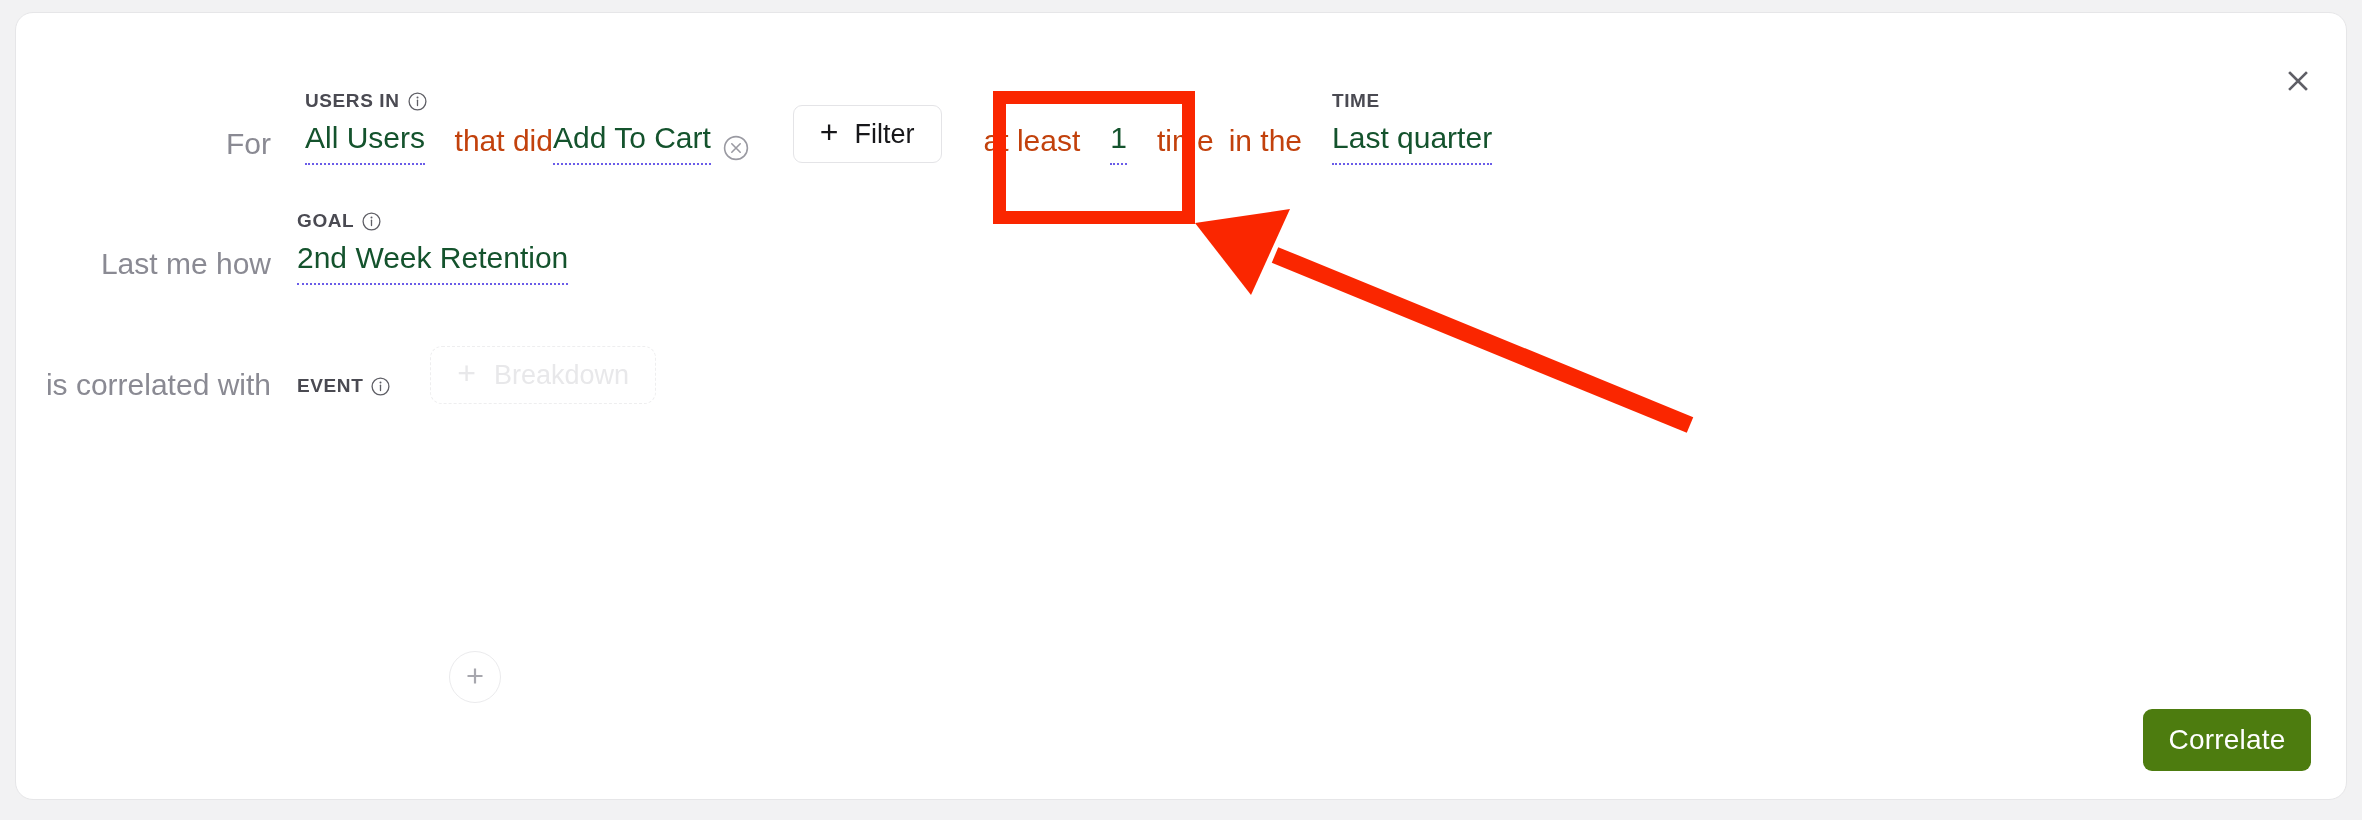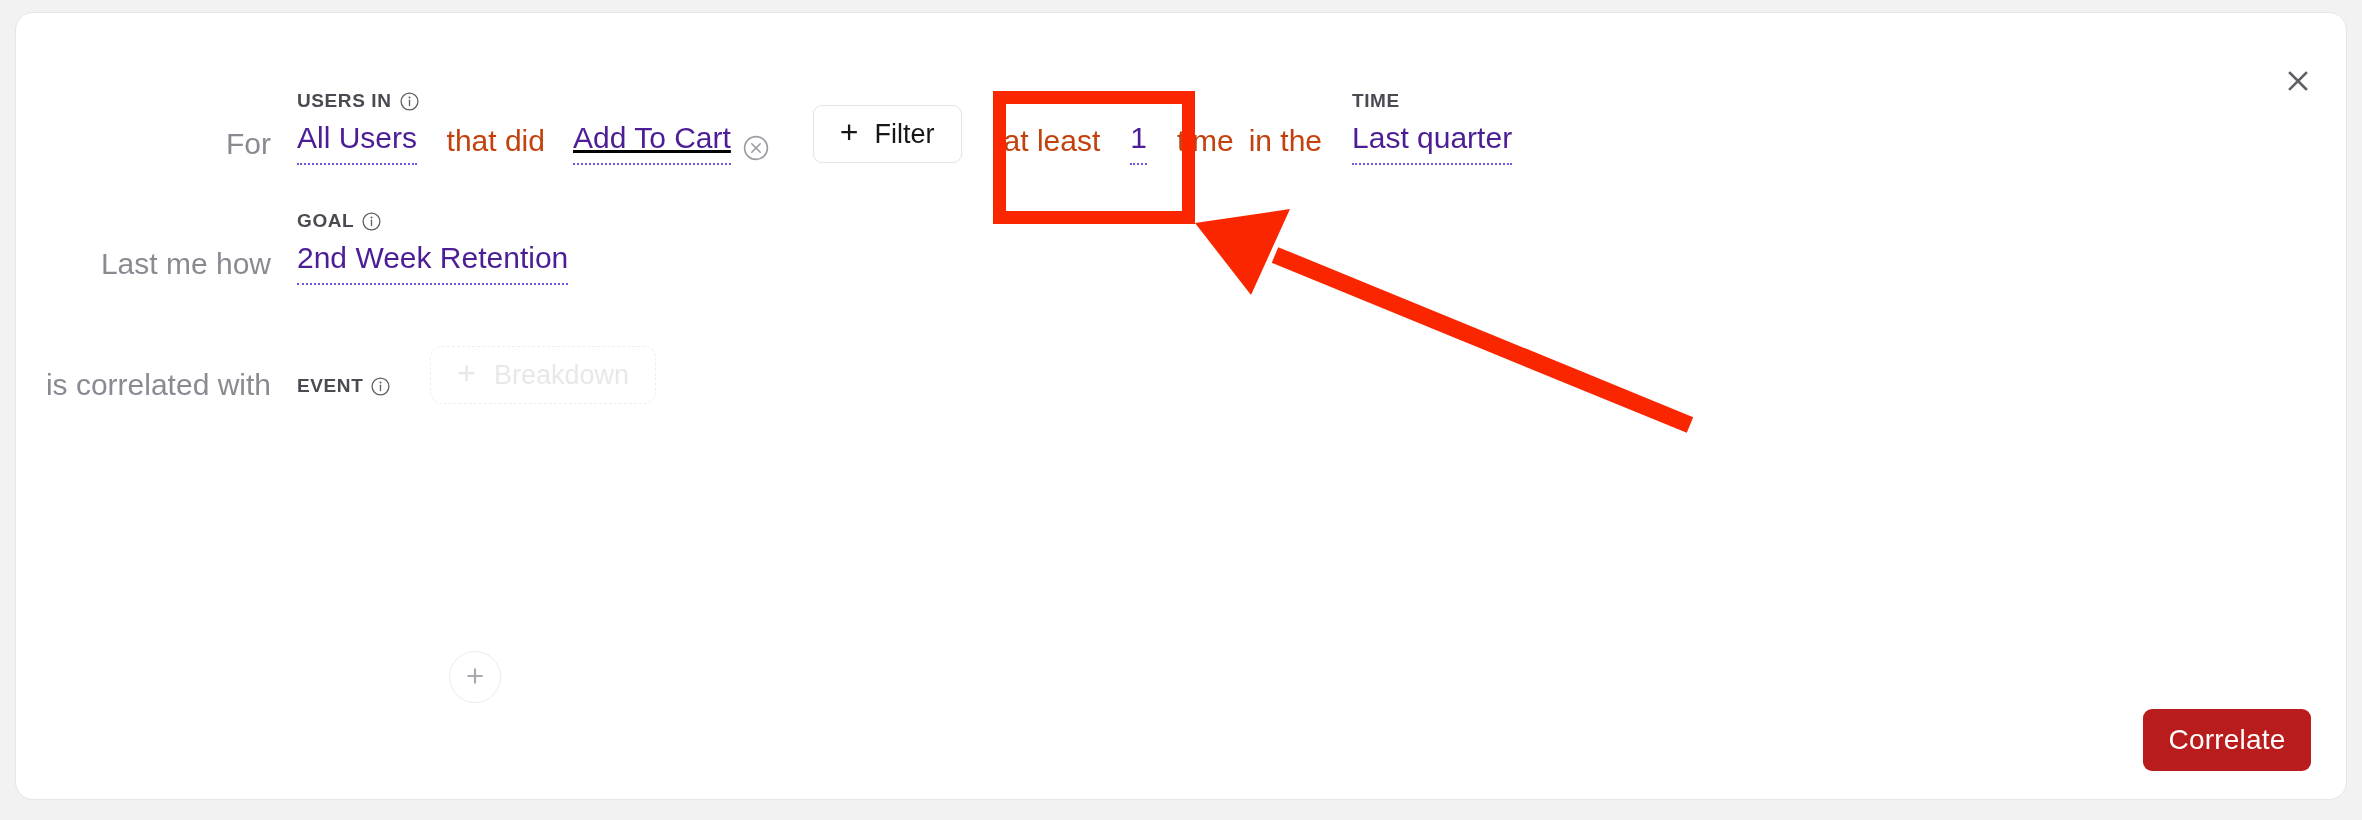--- a/index.html
+++ b/index.html
@@ -86,21 +86,21 @@
     color: #4a4a52;
     margin-bottom: 9px;
     white-space: nowrap;
   }
   .token .valuewrap {
     display: flex;
     align-items: center;
     gap: 12px;
   }
   .value-link {
-    color: #4c1d95;
+    color: #14532d;
     font-size: 30px;
     line-height: 1.1;
     white-space: nowrap;
     border-bottom: 2px dotted #6a5ce8;
     padding-bottom: 9px;
     cursor: pointer;
   }
 
   .info-icon {
     display: inline-block;
@@ -193,21 +193,21 @@
     padding: 0;
   }
 
   
   #correlate-btn {
     position: absolute;
     left: 2127px;
     top: 696px;
     width: 168px;
     height: 62px;
-    background: #b91c1c;
+    background: #4d7c0f;
     color: #ffffff;
     border: none;
     border-radius: 9px;
     font-size: 28px;
     font-family: "Liberation Sans", sans-serif;
     cursor: pointer;
     letter-spacing: 0.2px;
   }
 
   
@@ -238,41 +238,41 @@
 
     <button id="close-btn">
       <span>
         <svg width="30" height="30" viewBox="0 0 30 30" aria-hidden="true">
           <path d="M7 7 L23 23 M23 7 L7 23" stroke="#5f5f66" stroke-width="2.6" stroke-linecap="square" fill="none"></path>
         </svg>
       </span>
     </button>
 
     <div class="qrow" style="top:92px; height:60px; align-items:flex-end;">
-      <div class="prefix" style="width:255px; margin-right:26px;">For</div>
+      <div class="prefix" style="width:255px; margin-right:34px;">For</div>
 
       <div class="token">
         <div class="caption">
           <span>USERS IN</span>
           <span class="info-icon">
             <svg width="19" height="19" viewBox="0 0 19 19" aria-hidden="true">
               <circle cx="9.5" cy="9.5" r="8.4" fill="none" stroke="#5f5f66" stroke-width="1.3"></circle>
               <circle cx="9.5" cy="5.4" r="1.0" fill="#5f5f66"></circle>
               <path d="M9.5 8.2 L9.5 13.6" stroke="#5f5f66" stroke-width="1.3" stroke-linecap="round"></path>
             </svg>
           </span>
         </div>
         <div class="valuewrap">
           <span class="value-link">All Users</span>
         </div>
       </div>
 
       <div class="plain" style="margin-left:28px;">that did</div>
 
-      <div class="token" style="margin-left:28px;text-decoration:underline;">
+      <div class="token" style="">
         <div class="valuewrap" style="align-items:flex-end;">
           <span class="value-link">Add To Cart</span>
           <span class="remove-icon">
             <svg width="26" height="26" viewBox="0 0 26 26" aria-hidden="true">
               <circle cx="13" cy="13" r="11.4" fill="none" stroke="#9a9aa2" stroke-width="1.6"></circle>
               <path d="M8.8 8.8 L17.2 17.2 M17.2 8.8 L8.8 17.2" stroke="#9a9aa2" stroke-width="1.6" stroke-linecap="round"></path>
             </svg>
           </span>
         </div>
       </div>

